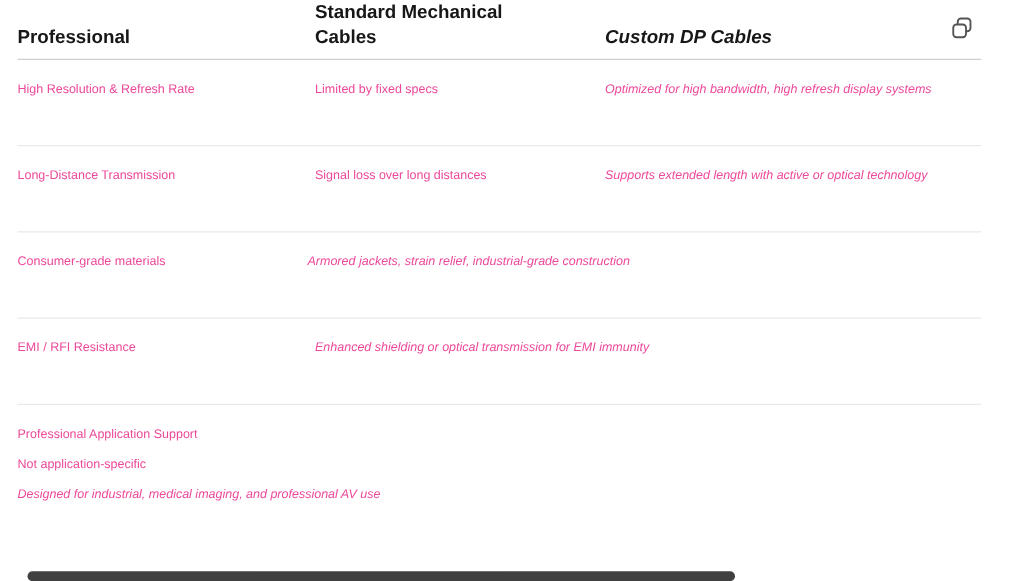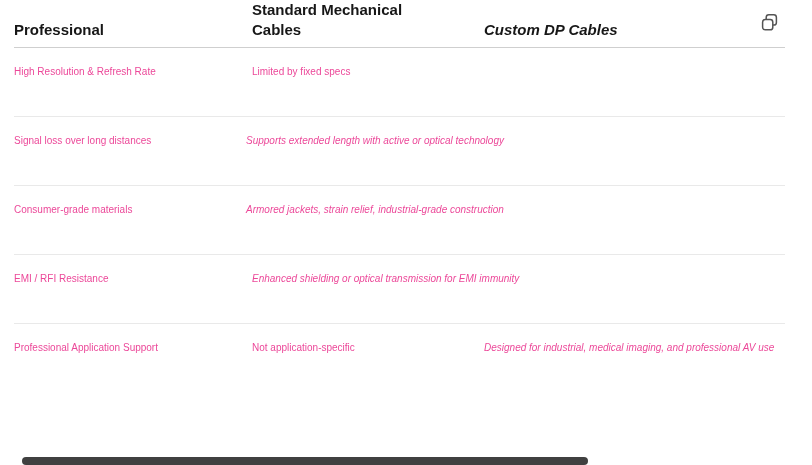--- a/index.html
+++ b/index.html
@@ -34,21 +34,21 @@
     color: #171717;
     line-height: 20px;
   }
   .tr {
     display: flex;
     border-bottom: 1px solid #e9e9e9;
     padding-top: 12px;
     padding-bottom: 8px;
     min-height: 69px;
   }
-  .tr:last-child { border-bottom: none; }
+  .tr:last-child { border-bottom: none; flex-direction: column; }
   .td {
     font-size: 10px;
     color: #ec4899;
     line-height: 24px;
   }
   .c1 { width: 238px; padding-right: 20px; }
   .c2 { width: 232px; padding-right: 47px; }
   .c3 { width: 301px; padding-right: 0; font-style: italic; }
   .copy-btn {
     position: absolute;
@@ -83,23 +83,25 @@
 
     <div class="thead">
       <div class="th c1">Professional</div>
       <div class="th c2">Standard Mechanical Cables</div>
       <div class="th c3">Custom DP Cables</div>
     </div>
 
     <div class="tr">
       <div class="td c1">High Resolution &amp; Refresh Rate</div>
       <div class="td c2">Limited by fixed specs</div>
+      <div class="td c3">Optimized for high bandwidth, high refresh display systems</div>
     </div>
 
     <div class="tr">
+      <div class="td c1">Long-Distance Transmission</div>
       <div class="td c2">Signal loss over long distances</div>
       <div class="td c3">Supports extended length with active or optical technology</div>
     </div>
 
     <div class="tr">
       <div class="td c2">Consumer-grade materials</div>
       <div class="td c3">Armored jackets, strain relief, industrial-grade construction</div>
     </div>
 
     <div class="tr">

